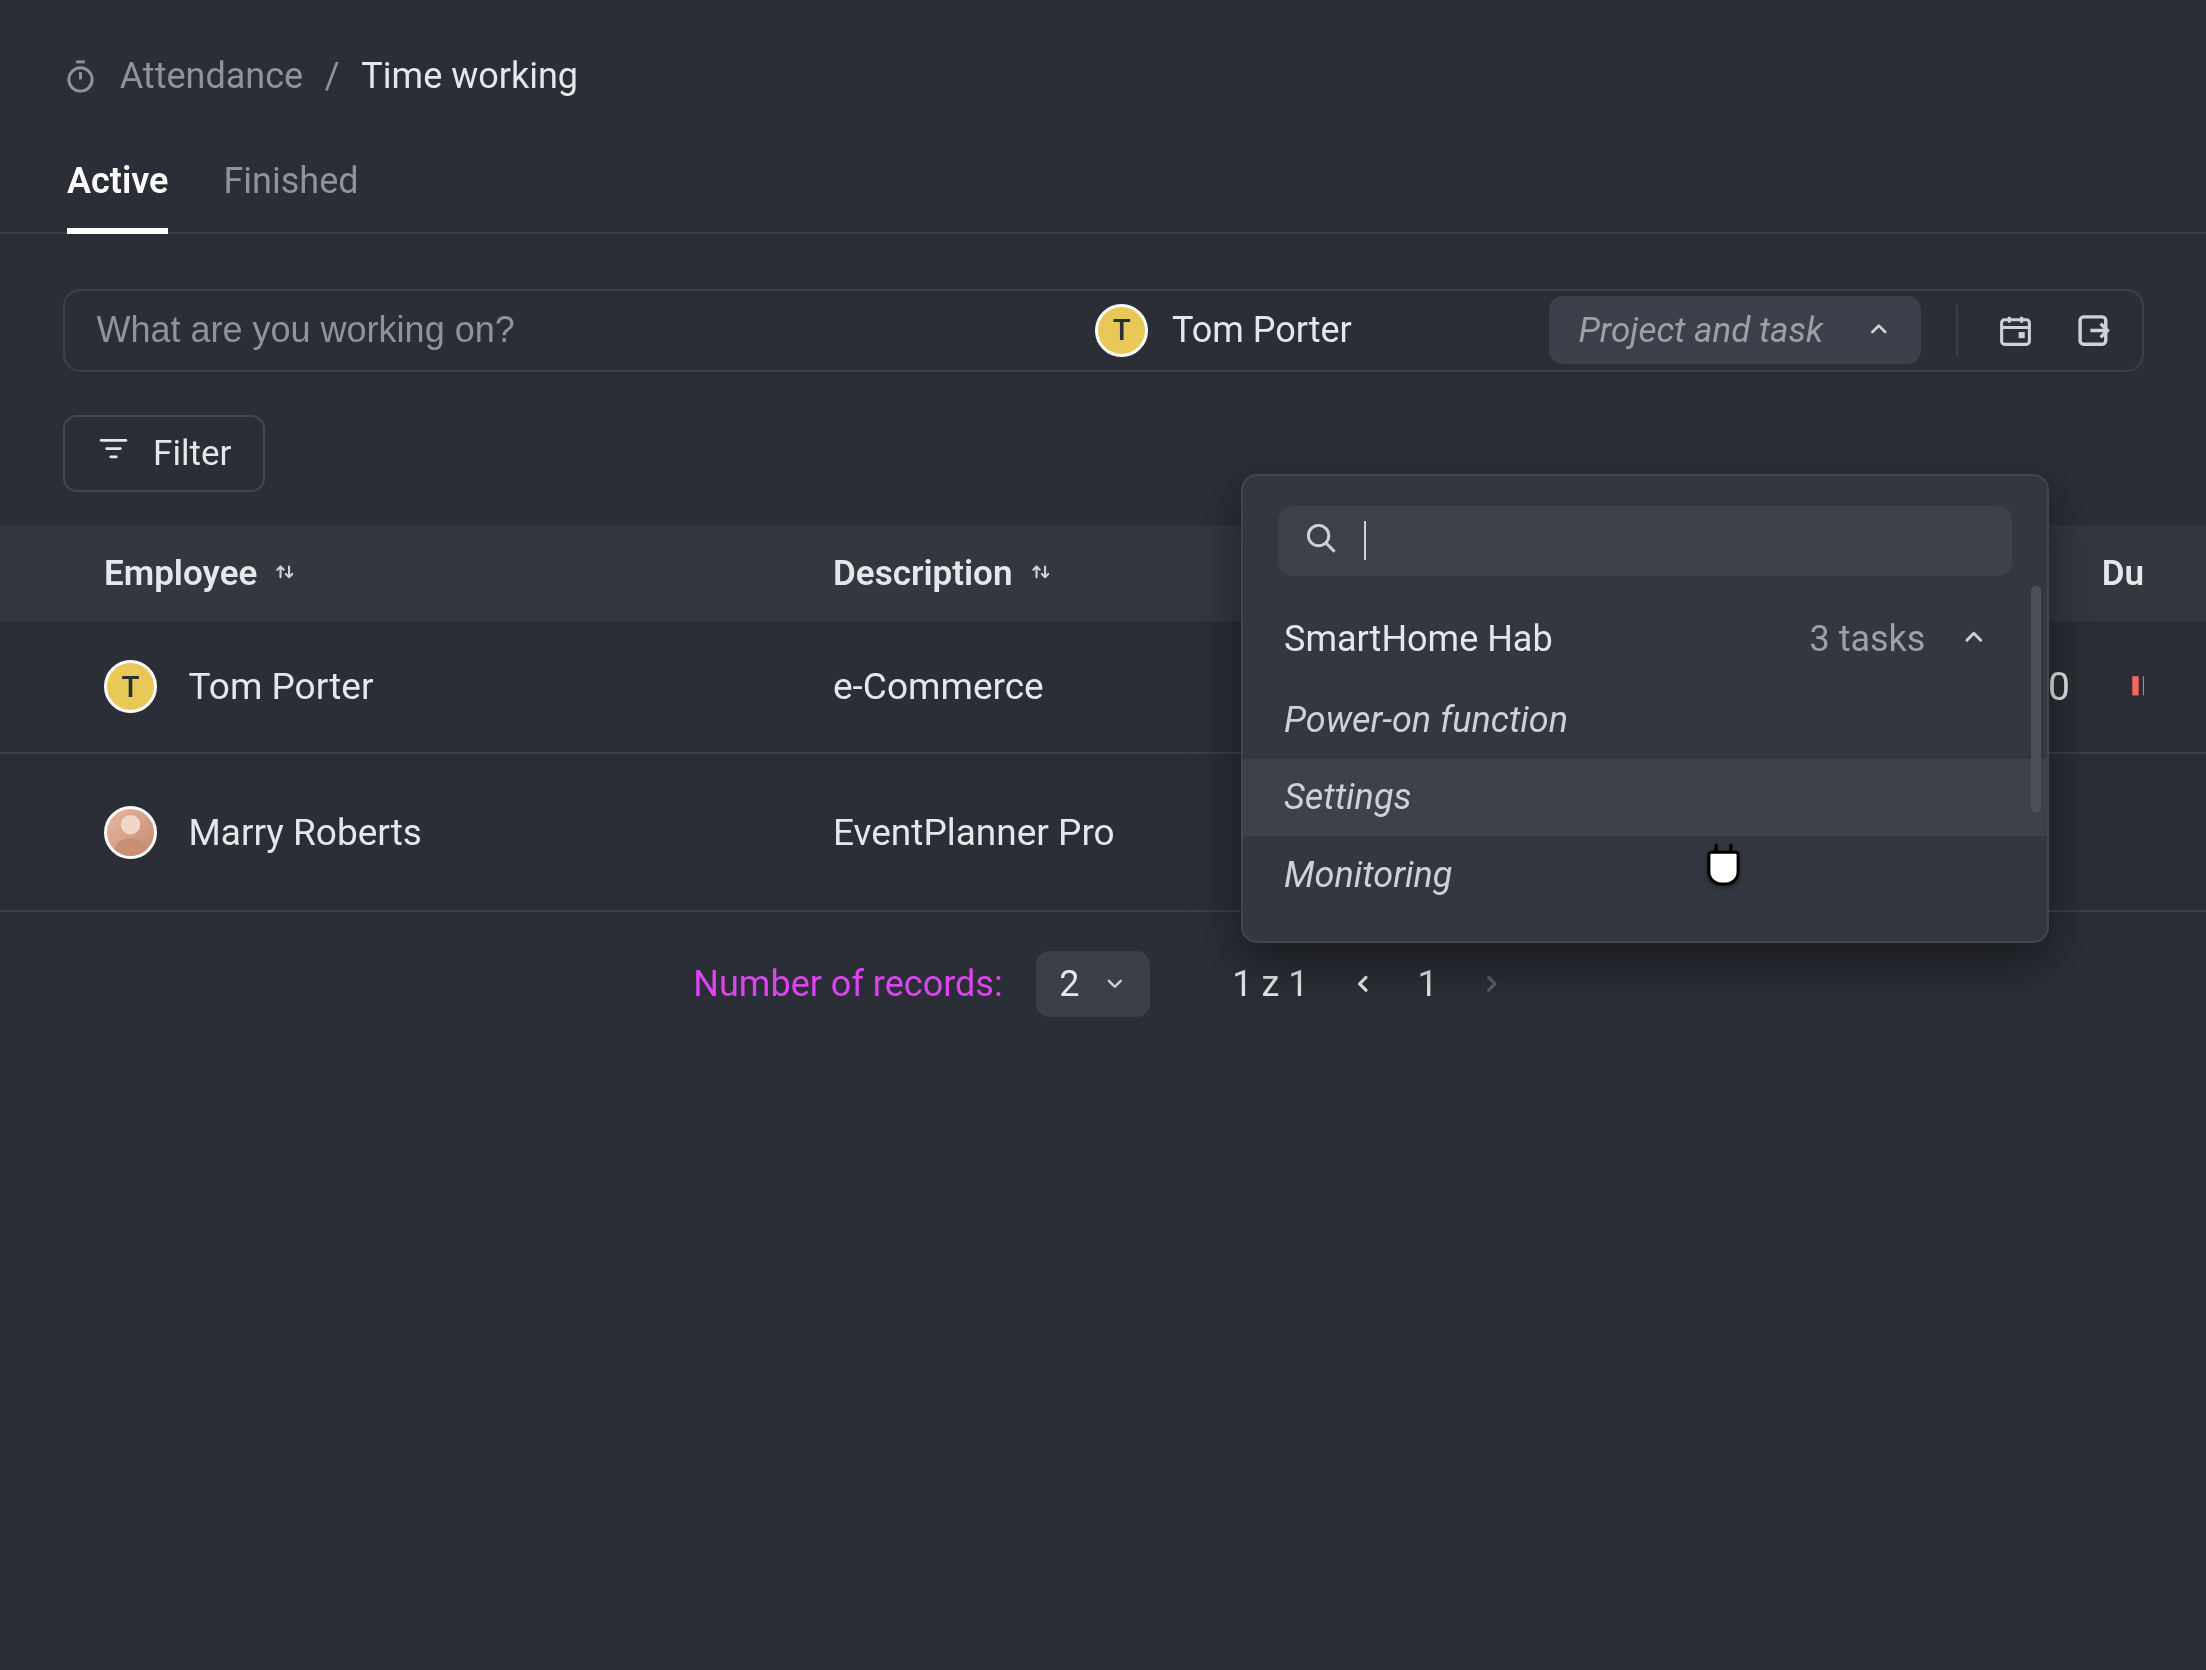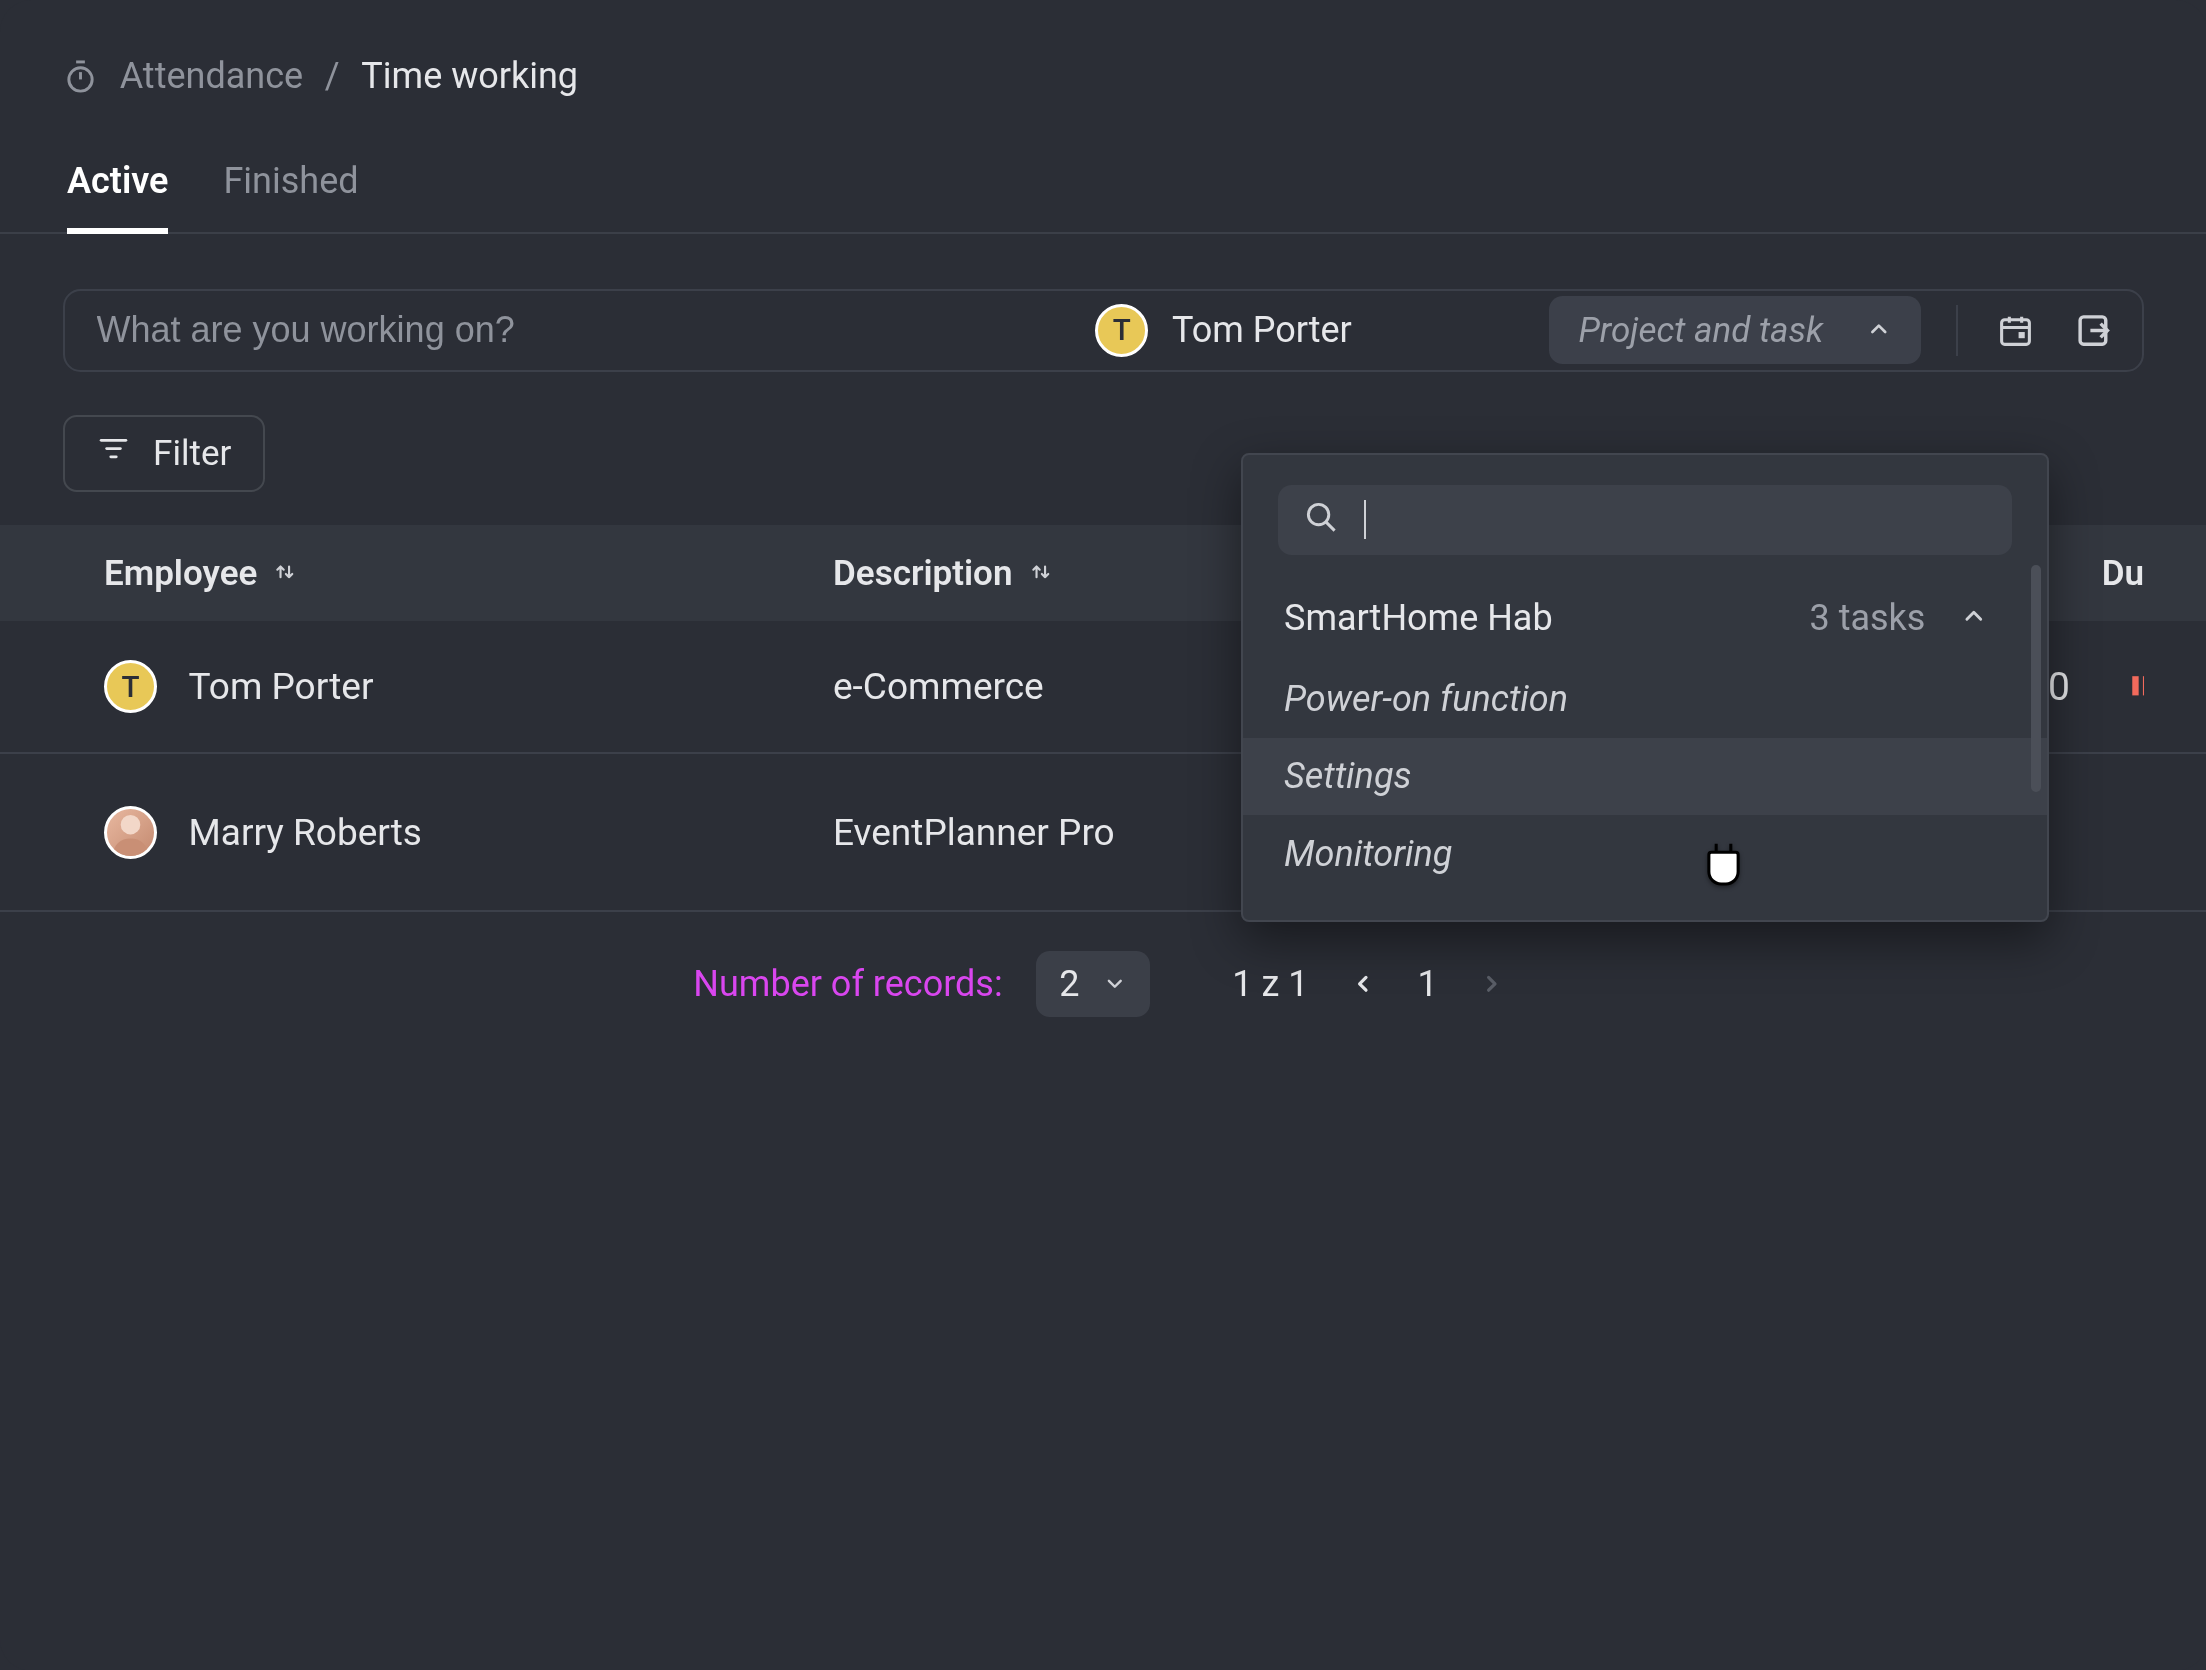--- a/index.html
+++ b/index.html
@@ -221,26 +221,26 @@
     display: flex; align-items:center; justify-content:center;
     cursor: pointer;
     color: #e6e7ea;
   }
   .pager .nav-btn.disabled { color: #5a5e67; cursor: default; }
   .pager .nav-btn svg { width: 25.6px; height: 25.6px; }
 
   
   .popover {
     position: absolute;
-    top: 453px;
+    top: 474px;
     left: 1241px;
     width: 808px;
     background: #33373f;
     border: 2px solid #42464f;
-    border-radius: 8px;
+    border-radius: 16px;
     box-shadow: 0 17.7px 49px rgba(0,0,0,0.45);
     padding: 29.6px 0 27.6px 0;
   }
   .pop-search {
     margin: 0 35px 19.7px 35px;
     display: flex;
     align-items: center;
     gap: 25.6px;
     background: #3d414a;
     border-radius: 13.8px;

